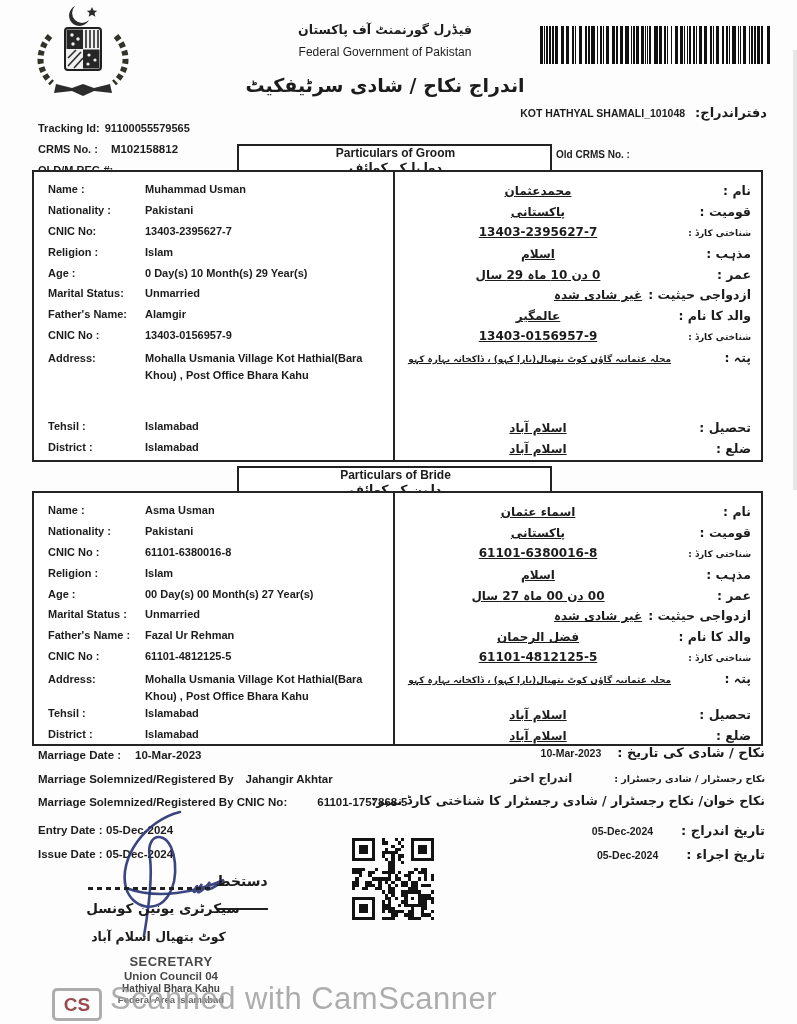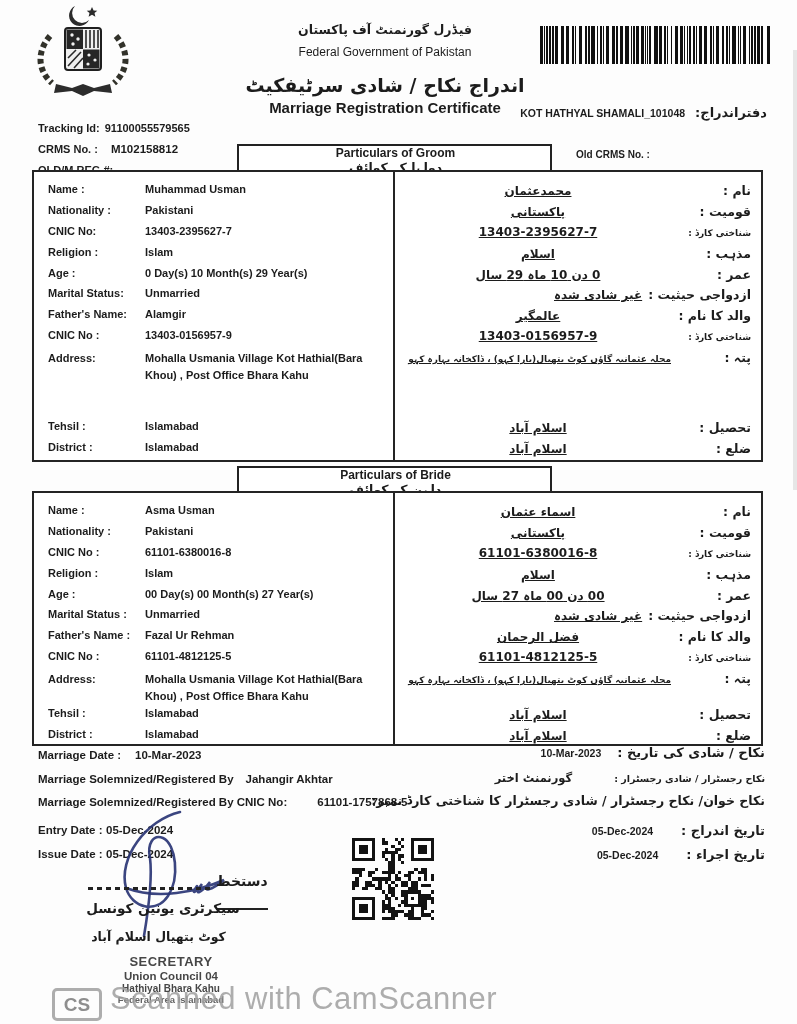--- a/index.html
+++ b/index.html
@@ -15,21 +15,21 @@
   .center-head{position:absolute;left:225px;top:22px;width:320px;text-align:center;}
   .ch-gov-ur{font-size:12.5px;font-weight:700;}
   .ch-gov-en{font-size:12px;margin-top:8px;}
   .ch-title-ur{font-size:19px;font-weight:700;margin-top:15px;}
   .ch-title-en{font-size:15px;font-weight:700;margin-top:3px;}
   .barcode{position:absolute;left:540px;top:26px;width:232px;height:38px;}
   .barcode rect{fill:#101010;}
   .office{position:absolute;right:30px;top:105px;direction:rtl;display:flex;align-items:center;column-gap:10px;}
   .office .olab{font-size:13px;font-weight:700;}
   .office .oval{font-size:10.5px;font-weight:700;direction:ltr;unicode-bidi:isolate;}
-  .oldcrms{position:absolute;left:556px;top:149px;font-size:10px;font-weight:700;margin-left:20px;}
+  .oldcrms{position:absolute;left:556px;top:149px;font-size:10px;font-weight:700;}
 
   
   .sec-head{position:absolute;left:237px;width:289px;height:24px;border:2px solid #222;background:#fff;
             display:flex;justify-content:space-between;align-items:center;padding:0 10px 0 12px;box-sizing:content-box;flex-direction:column;}
   .gh{top:144px}.bh{top:466px}
   .sh-en{font-size:12px;font-weight:700;}
   .sh-ur{font-size:12.5px;font-weight:700;}
 
   
   .pbox{position:absolute;left:32px;width:731px;border:2px solid #242424;display:flex;background:#fff;overflow:hidden;box-sizing:border-box;}
@@ -80,21 +80,21 @@
   .st1{font-size:13px;font-weight:700;letter-spacing:.5px;}
   .st2{font-size:11.5px;font-weight:700;}
   .st3{font-size:10px;font-weight:700;}
   .st4{font-size:9.5px;font-weight:700;opacity:.85;}
   .qr{position:absolute;left:352px;top:838px;width:82px;height:82px;}
   .qr rect{fill:#131313;shape-rendering:crispEdges;}
   .qr .w{fill:#ffffff;}
 
   
   .cs-logo{position:absolute;left:52px;top:988px;width:44px;height:27px;border:3px solid #9a9a9a;border-radius:5px;
-           color:#737373;font-size:19px;font-weight:700;display:flex;align-items:center;justify-content:center;opacity:.8;}
+           color:#7f1d1d;font-size:19px;font-weight:700;display:flex;align-items:center;justify-content:center;opacity:.8;}
   .cs-text{position:absolute;left:110px;top:981px;font-size:31px;color:#a0a0a0;opacity:.85;letter-spacing:.5px;}
   .scan-edge{position:absolute;right:0;top:50px;width:4px;height:440px;background:#cfcfcf;opacity:.5;}
 </style>
 </head>
 <body>
 
 <div class="page">
 
   <svg class="emblem" viewBox="0 0 110 98" aria-hidden="true">
     <g fill="#2b2b2b">
@@ -124,21 +124,20 @@
     <span>CRMS No. :</span><span class="gap14">M102158812</span>
   </div>
   <div class="track" id="oldreg">
     <span>OLD/M REG #:</span>
   </div>
 
   <div class="center-head">
     <div class="ch-gov-ur ur">فیڈرل گورنمنٹ آف پاکستان</div>
     <div class="ch-gov-en">Federal Government of Pakistan</div>
     <div class="ch-title-ur ur">اندراج نکاح / شادی سرٹیفکیٹ</div>
-    <div class="ch-title-en">Marriage Registration Certificate</div>
   </div>
 
   <svg class="barcode" id="barcode-svg" viewBox="0 0 232 38" aria-hidden="true">
       <rect x="0" y="0" width="3" height="38"></rect>
       <rect x="4" y="0" width="1" height="38"></rect>
       <rect x="6" y="0" width="2" height="38"></rect>
       <rect x="9" y="0" width="2" height="38"></rect>
       <rect x="12" y="0" width="2" height="38"></rect>
       <rect x="15" y="0" width="3" height="38"></rect>
       <rect x="21" y="0" width="3" height="38"></rect>
@@ -422,21 +421,21 @@
     <span class="lab">Issue Date :</span>
     <span>05-Dec-2024</span>
   </div>
 
   <div class="fr" id="mr1">
     <span class="lab ur">نکاح / شادی کی تاریخ :</span>
     <span class="dval">10-Mar-2023</span>
   </div>
   <div class="fr" id="mr2">
     <span class="lab ur">نکاح رجسٹرار / شادی رجسٹرار :</span>
-    <span class="val ur">گورنمنٹ اختر</span>
+    <span class="val ur">اندراج اختر</span>
   </div>
   <div class="fr" id="mr3">
     <span class="lab ur">نکاح خوان/ نکاح رجسٹرار / شادی رجسٹرار کا شناختی کارڈ نمبر:</span>
   </div>
   <div class="fr" id="mr4">
     <span class="lab ur">تاریخ اندراج :</span>
     <span class="dval">05-Dec-2024</span>
   </div>
   <div class="fr" id="mr5">
     <span class="lab ur">تاریخ اجراء :</span>

